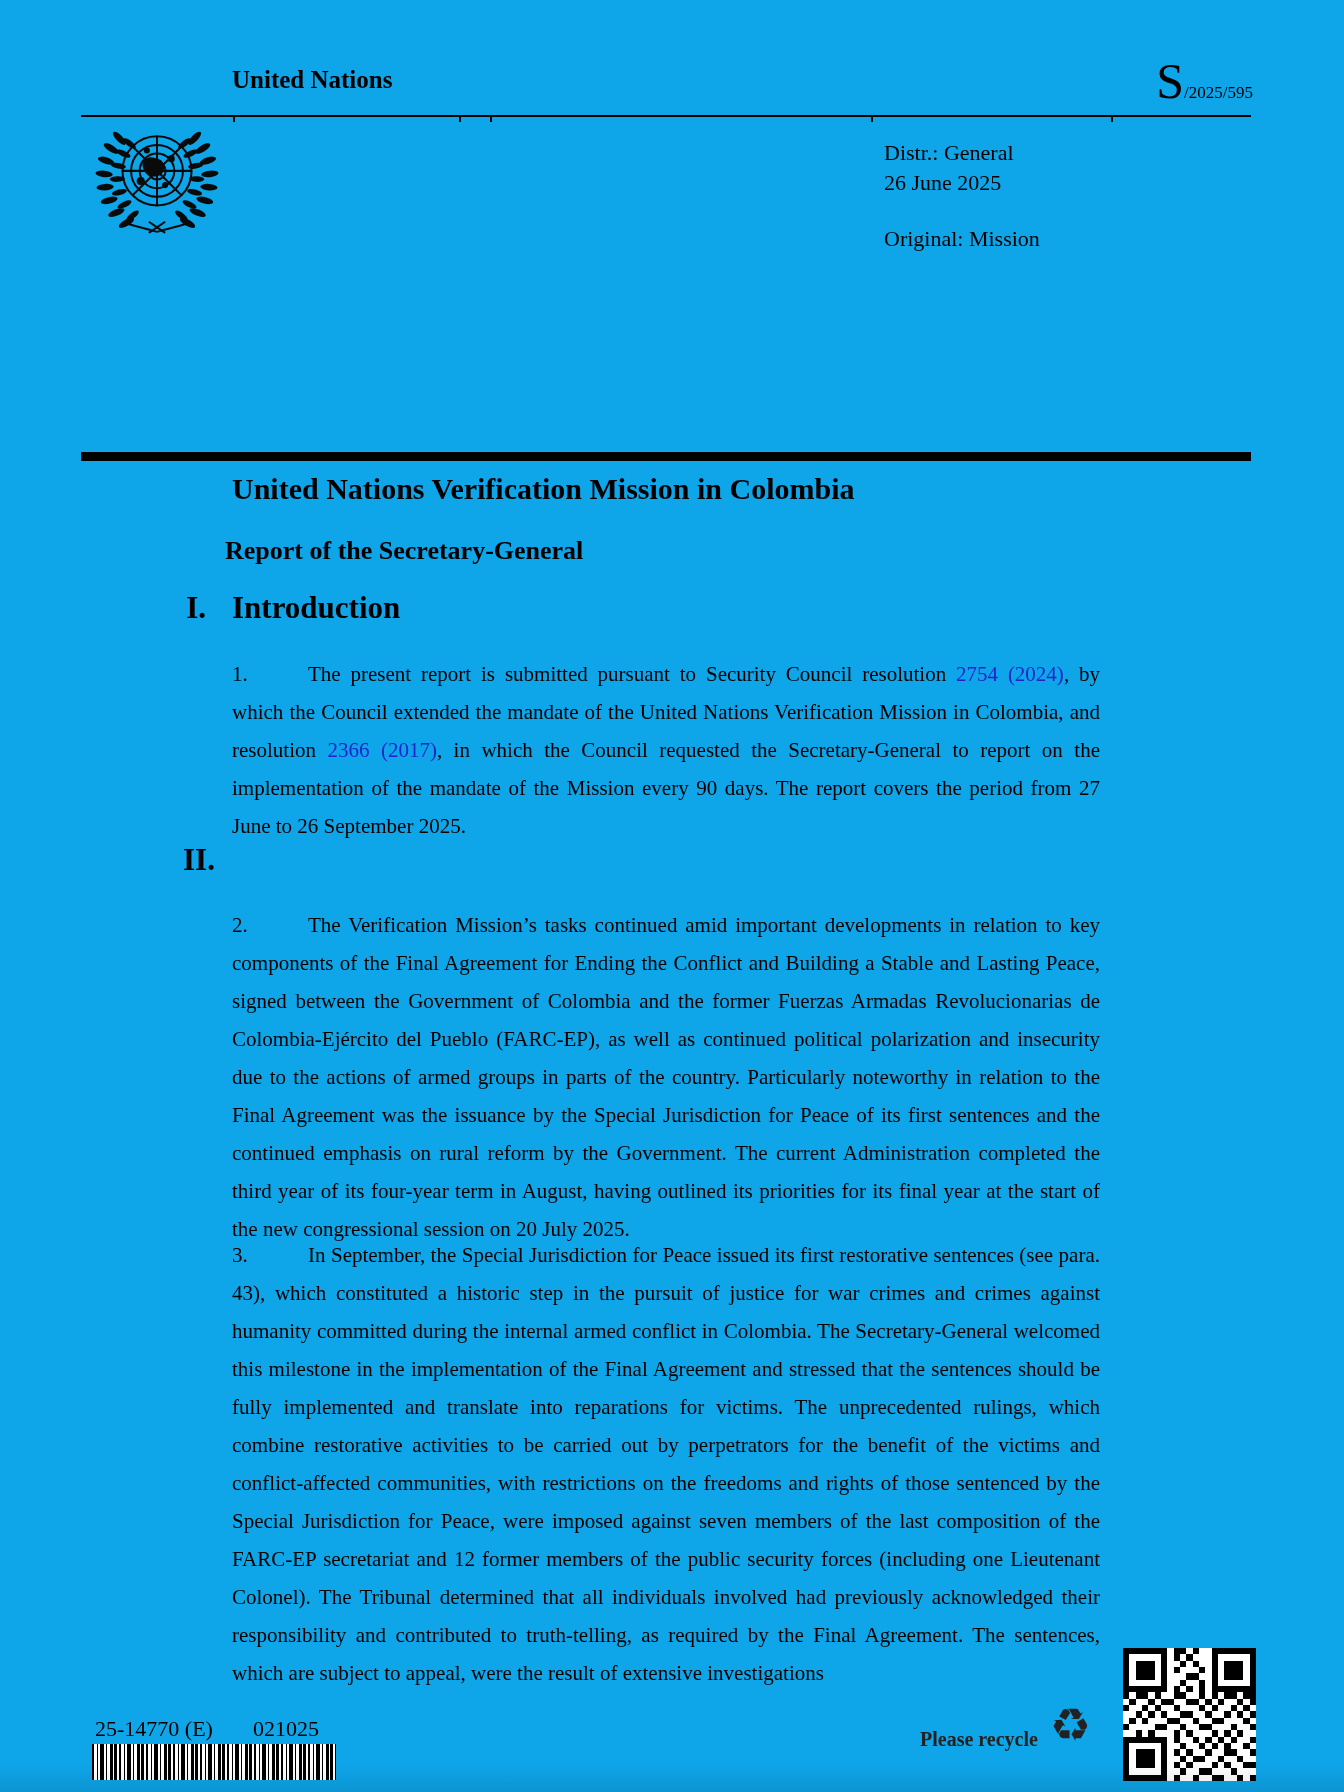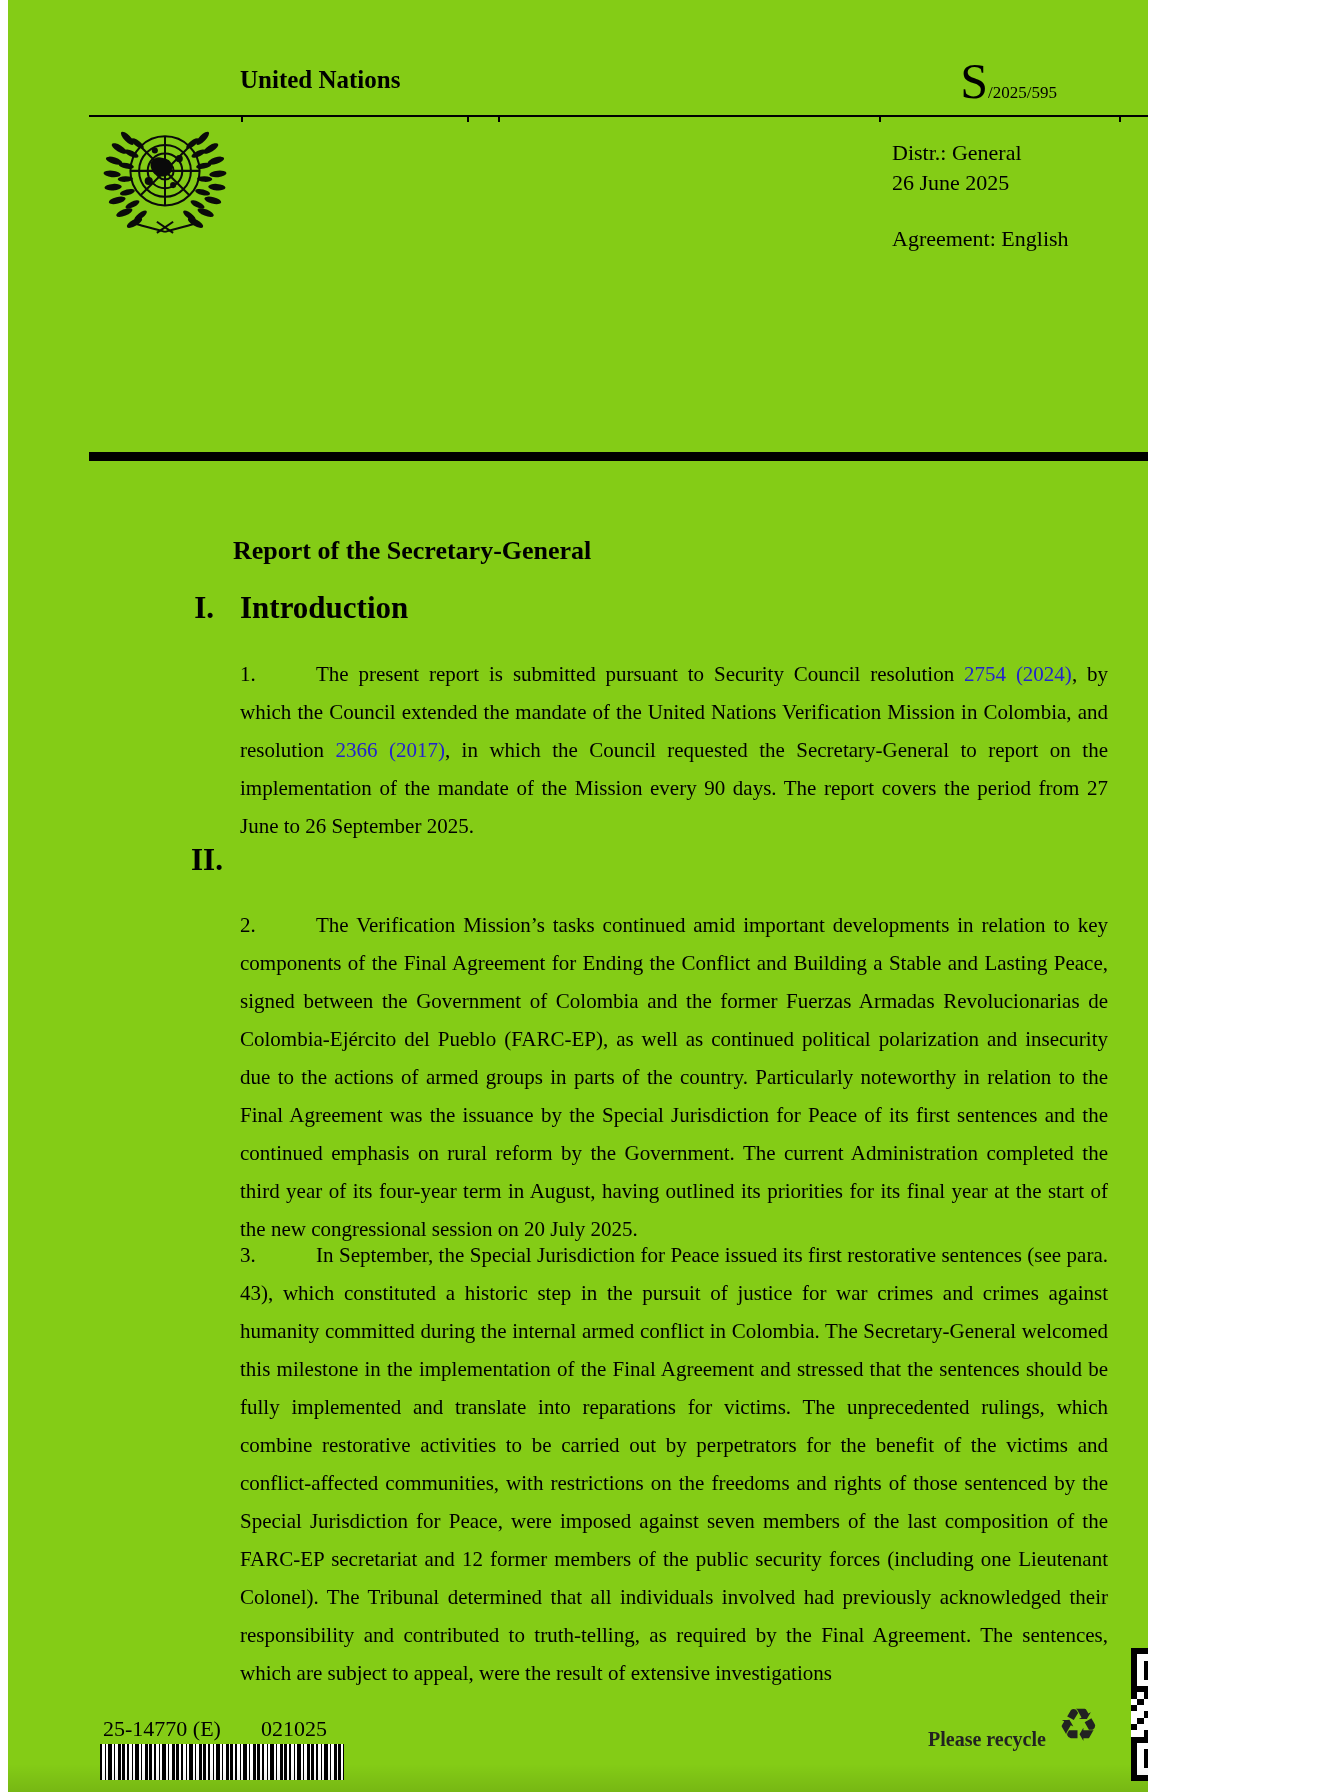--- a/index.html
+++ b/index.html
@@ -1,23 +1,22 @@
 <!DOCTYPE html>
 <html><head>
 <meta charset="utf-8">
 <style>
   html,body{margin:0;padding:0;background:#fff;}
   .page{
     position:relative;
-    width:1140px;height:1792px;
-    background:#84cc16;
+    width:1344px;height:1792px;
+    background:#0ea5e9;
     font-family:"Liberation Serif","DejaVu Serif",serif;
     color:#000;
     overflow:hidden;
-    margin-left:8px;
   }
   .abs{position:absolute;}
   
   .un-label{left:232px;top:66px;font-size:25px;font-weight:bold;}
   .doc-symbol{right:91px;top:56px;display:flex;align-items:baseline;}
   .doc-symbol .big-s{font-size:50px;line-height:1;}
   .doc-symbol .rest{font-size:17px;}
   .rule-thin{left:81px;top:115px;width:1170px;height:2px;background:#000;}
   .tick{width:2px;height:7px;background:#000;top:115px;}
   .emblem{left:94px;top:118px;}
@@ -140,23 +139,24 @@
         <ellipse rx="2.8" ry="7.5" transform="translate(99 60) rotate(-88)"></ellipse>
         <ellipse rx="2.8" ry="7.5" transform="translate(98 47) rotate(-100)"></ellipse>
         <ellipse rx="2.8" ry="7.5" transform="translate(93 35) rotate(-114)"></ellipse>
         <ellipse rx="2.8" ry="7.5" transform="translate(87 25) rotate(-128)"></ellipse>
       </g>
     </svg>
   </div>
 
   <div class="abs distr">Distr.: General</div>
   <div class="abs date">26 June 2025</div>
-  <div class="abs original">Agreement: English</div>
+  <div class="abs original">Original: Mission</div>
 
   <div class="abs rule-thick"></div>
+  <div class="abs doc-title">United Nations Verification Mission in Colombia</div>
   <div class="abs doc-subtitle">Report of the Secretary-General</div>
 
   <div class="abs section-head sec-1">
       <span class="numeral">I.</span>
       <span class="h-text">Introduction</span>
     </div>
 
   <div class="abs para p1"><span class="pnum">1.</span><span>The present report is submitted pursuant to Security Council resolution </span><span class="link">2754 (2024)</span><span>, by which the Council extended the mandate of the United Nations Verification Mission in Colombia, and resolution </span><span class="link">2366 (2017)</span><span>, in which the Council requested the Secretary-General to report on the implementation of the mandate of the Mission every 90 days. The report covers the period from 27 June to 26 September 2025.</span></div>
 
   <div class="abs section-head sec-2">

